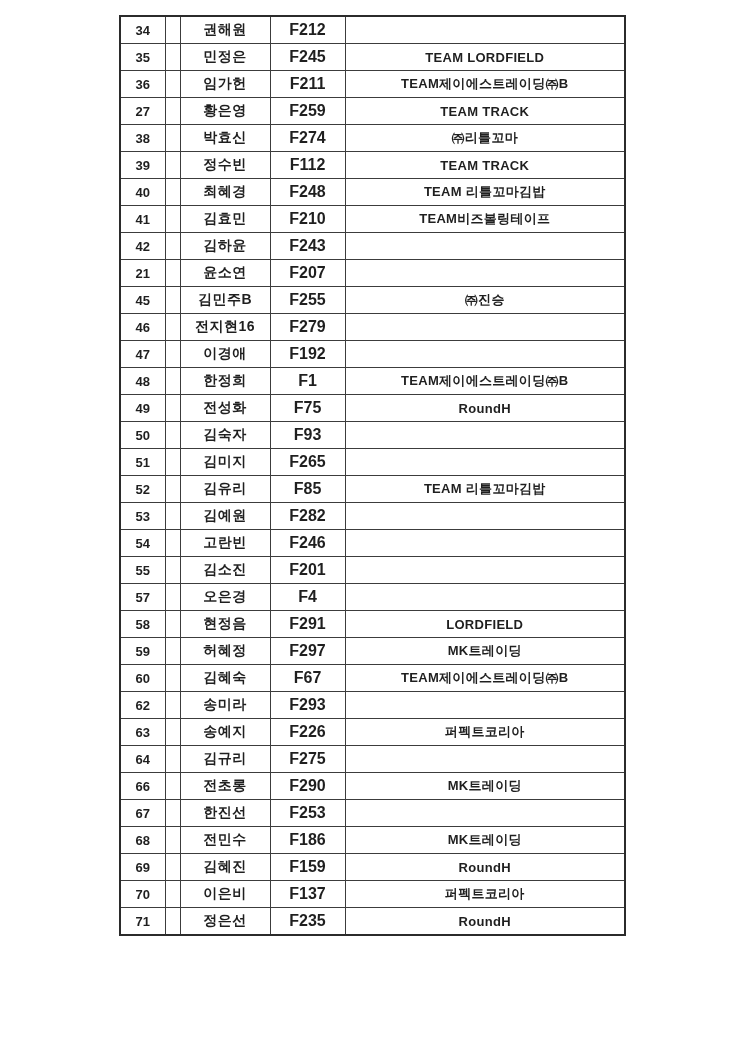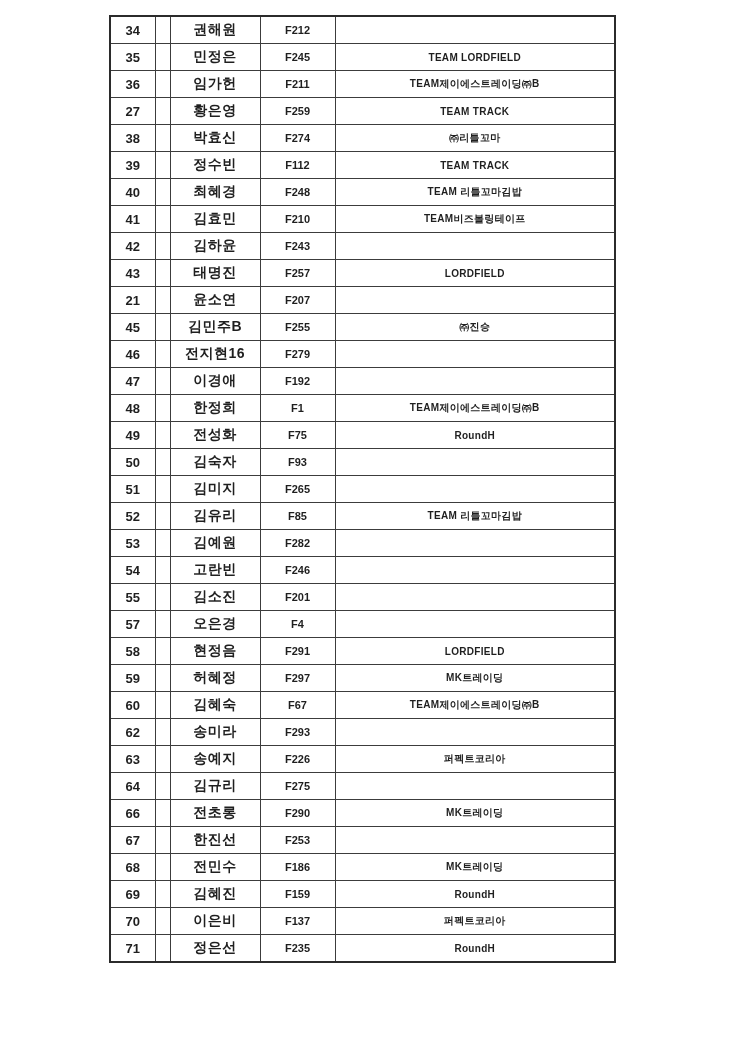--- a/index.html
+++ b/index.html
@@ -10,43 +10,43 @@
   }
   .page {
     position: relative;
     width: 750px;
     height: 1061px;
     background: #ffffff;
     overflow: hidden;
   }
   table.roster {
     position: absolute;
-    left: 109px;
+    left: 119px;
     top: 15px;
     border-collapse: collapse;
     table-layout: fixed;
     border: 2px solid #2b2b2b;
   }
   table.roster td {
     border: 1px solid #3c3c3c;
     height: 26px;
     padding: 0;
     margin: 0;
     text-align: center;
     vertical-align: middle;
     font-weight: bold;
     color: #1f1f1f;
     overflow: hidden;
     white-space: nowrap;
   }
   td.col-no    { font-size: 13px; }
   td.col-blank { font-size: 10px; }
   td.col-name  { font-size: 14px; letter-spacing: 0.5px; }
-  td.col-code  { font-size: 11px; }
-  td.col-team  { font-size: 10px; letter-spacing: 0.3px; }
+  td.col-code  { font-size: 16px; }
+  td.col-team  { font-size: 13px; letter-spacing: 0.3px; }
 </style>
 </head>
 <body>
 
 <div class="page">
   <table class="roster">
     <colgroup>
       <col style="width:45px">
       <col style="width:15px">
       <col style="width:90px">
@@ -111,27 +111,20 @@
           <td class="col-team">TEAM비즈볼링테이프</td>
         </tr>
         <tr>
           <td class="col-no">42</td>
           <td class="col-blank"></td>
           <td class="col-name">김하윤</td>
           <td class="col-code">F243</td>
           <td class="col-team"></td>
         </tr>
         <tr>
-          <td class="col-no">43</td>
-          <td class="col-blank"></td>
-          <td class="col-name">태명진</td>
-          <td class="col-code">F257</td>
-          <td class="col-team">LORDFIELD</td>
-        </tr>
-        <tr>
           <td class="col-no">21</td>
           <td class="col-blank"></td>
           <td class="col-name">윤소연</td>
           <td class="col-code">F207</td>
           <td class="col-team"></td>
         </tr>
         <tr>
           <td class="col-no">45</td>
           <td class="col-blank"></td>
           <td class="col-name">김민주B</td>

